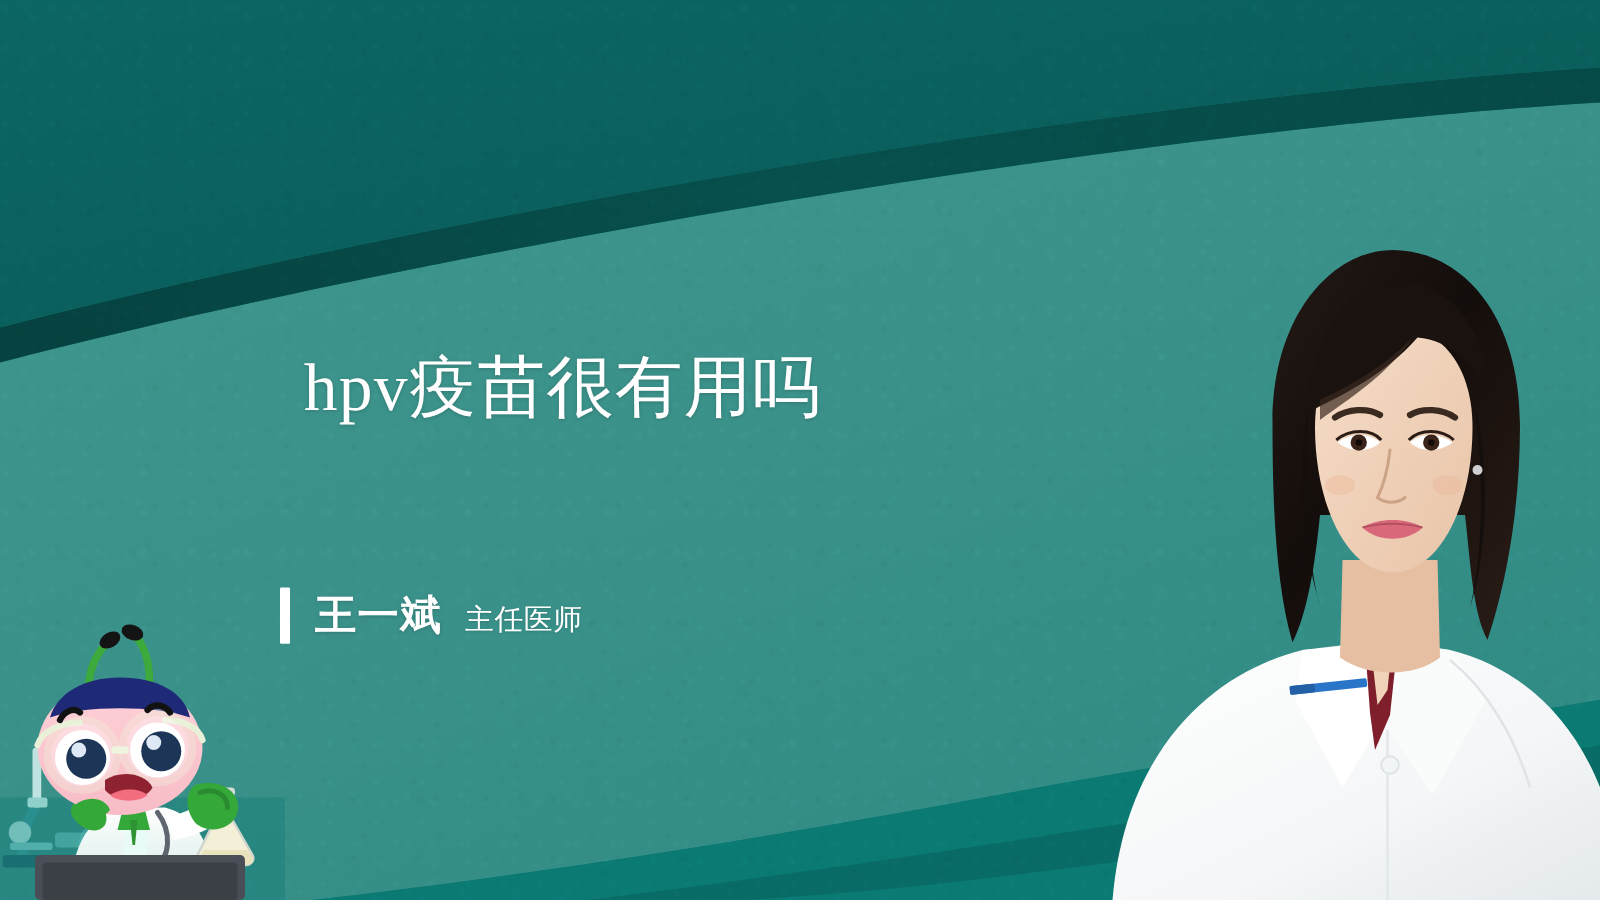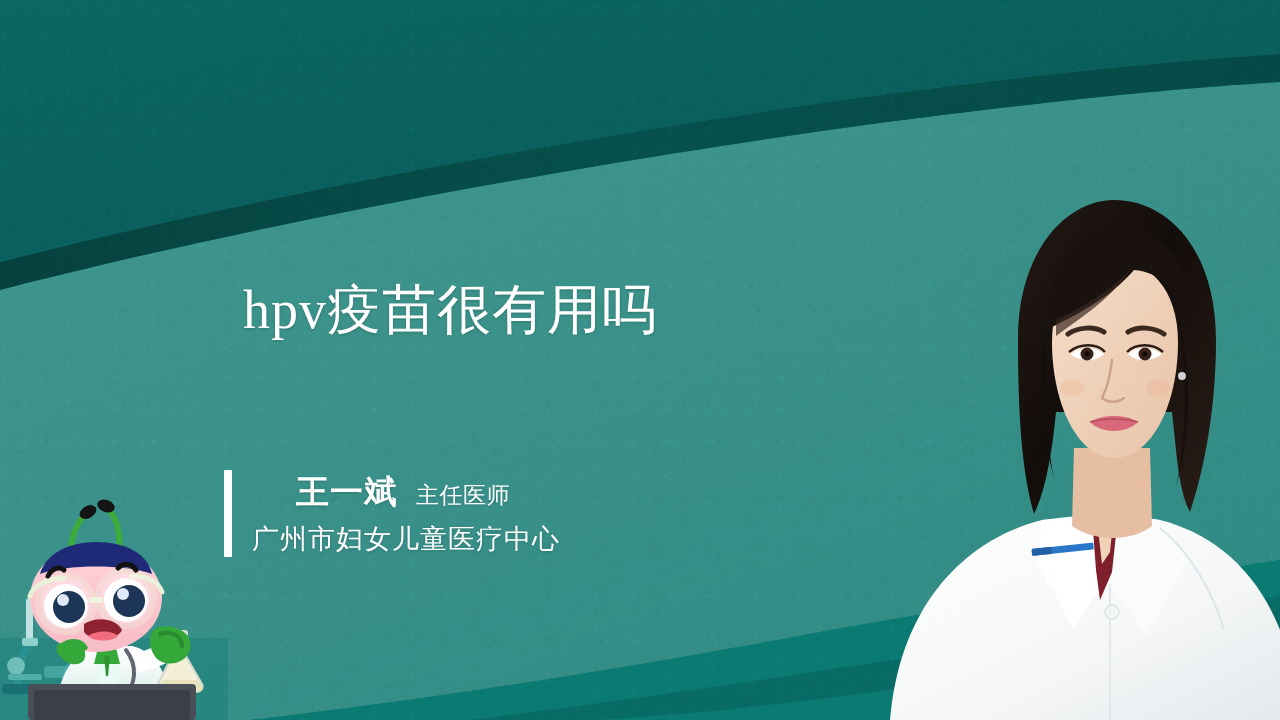--- a/index.html
+++ b/index.html
@@ -83,21 +83,20 @@
     display: flex;
     flex-direction: column;
     justify-content: center;
     gap: 6px;
   }
   .doctor-line-1 {
     display: flex;
     align-items: baseline;
     white-space: nowrap;
     color: #ffffff;
-    margin-left: 44px;
   }
   .doctor-name {
     font-size: 33px;
     font-weight: bold;
     letter-spacing: 1px;
     text-shadow: 0 1px 3px rgba(0,0,0,.18);
   }
   .doctor-dept {
     font-size: 23px;
     margin-left: 14px;
@@ -277,21 +276,20 @@
 
   <div class="title">hpv疫苗很有用吗</div>
 
   <div class="doctor-block">
     <div class="accent-bar"></div>
     <div class="doctor-lines">
       <div class="doctor-line-1">
         <span class="doctor-name">王一斌</span>
         <span class="doctor-rank">主任医师</span>
       </div>
-      <div class="doctor-hospital">广州市妇女儿童医疗中心</div>
     </div>
   </div>
 
   <div class="mascot">
     <svg width="228" height="232" viewBox="0 0 228 232">
       <defs>
         <linearGradient id="mHead" x1="0" y1="0" x2="0" y2="1">
           <stop offset="0" stop-color="#ffd1d8"></stop>
           <stop offset="1" stop-color="#f7bcc6"></stop>
         </linearGradient>

